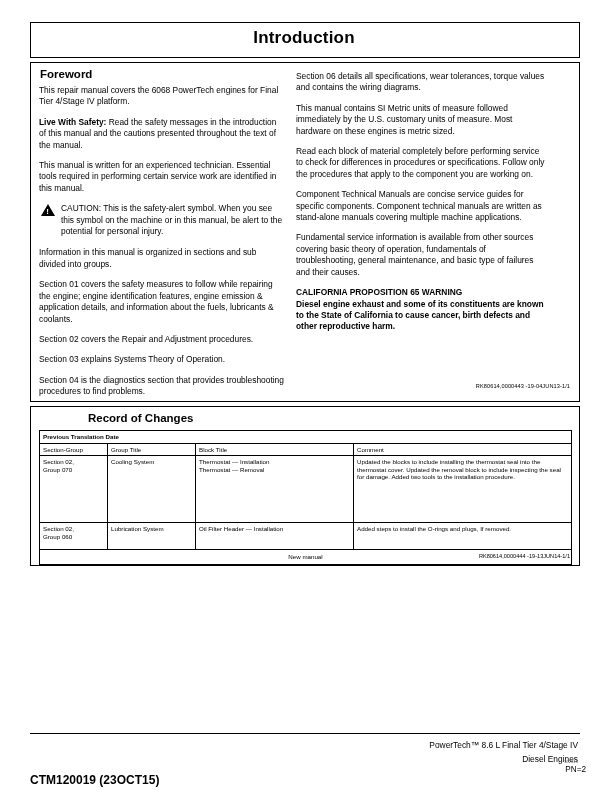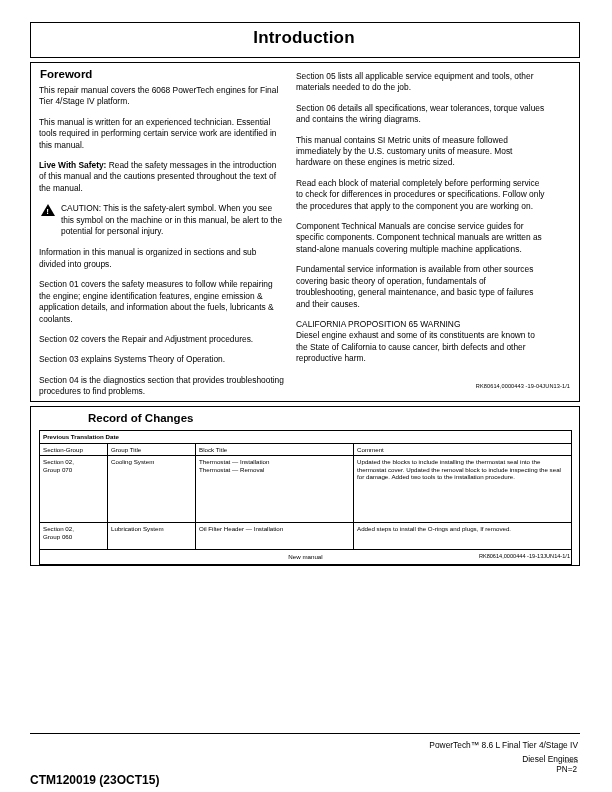--- a/index.html
+++ b/index.html
@@ -105,21 +105,21 @@
     position: absolute;
     left: 7.2px;
     top: 5px;
     font-size: 8px;
     font-weight: bold;
     color: #ffffff;
     line-height: 8px;
   }
 
   .prop65 {
-    font-weight: normal;
+    font-weight: bold;
   }
 
   .doc-ref-1 {
     position: absolute;
     right: 38px;
     top: 383px;
     font-size: 5.6px;
     color: #000;
     letter-spacing: 0.1px;
   }
@@ -200,55 +200,54 @@
   .footer-tiny {
     position: absolute;
     right: 30px;
     top: 759px;
     font-size: 4.2px;
     color: #555;
     text-align: right;
   }
   .footer-page {
     position: absolute;
-    right: 31px;
+    right: 22px;
     top: 765px;
     font-size: 8.2px;
     text-align: right;
   }
 </style>
 </head>
 <body>
 
 <div class="page">
 
   <div class="title-box"></div>
   <div class="title-text">Introduction</div>
 
   <div class="foreword-box"></div>
   <div class="foreword-title">Foreword</div>
 
   <div class="col-left">
     <p>This repair manual covers the 6068 PowerTech engines for Final Tier 4/Stage IV platform.</p>
+    <p><span class="b">Live With Safety:</span><span> Read the safety messages in the introduction of this manual and the cautions presented throughout the text of the manual.</span></p>
     <p>This manual is written for an experienced technician. Essential tools required in performing certain service work are identified in this manual.</p>
-    <p><span class="b">Live With Safety:</span><span> Read the safety messages in the introduction of this manual and the cautions presented throughout the text of the manual.</span></p>
     <div class="caution">
       <span class="warn-tri"></span>
       <span class="warn-bang">!</span>
       <div class="caution-text">CAUTION: This is the safety-alert symbol. When you see this symbol on the machine or in this manual, be alert to the potential for personal injury.</div>
     </div>
     <p>Information in this manual is organized in sections and sub divided into groups.</p>
     <p>Section 01 covers the safety measures to follow while repairing the engine; engine identification features, engine emission &amp; application details, and information about the fuels, lubricants &amp; coolants.</p>
     <p>Section 02 covers the Repair and Adjustment procedures.</p>
     <p>Section 03 explains Systems Theory of Operation.</p>
     <p>Section 04 is the diagnostics section that provides troubleshooting procedures to find problems.</p>
   </div>
 
   <div class="col-right">
-    <p>Section 05 lists all applicable service equipment and tools, other materials needed to do the job.</p>
     <p>Section 06 details all specifications, wear tolerances, torque values and contains the wiring diagrams.</p>
     <p>This manual contains SI Metric units of measure followed immediately by the U.S. customary units of measure. Most hardware on these engines is metric sized.</p>
     <p>Read each block of material completely before performing service to check for differences in procedures or specifications. Follow only the procedures that apply to the component you are working on.</p>
     <p>Component Technical Manuals are concise service guides for specific components. Component technical manuals are written as stand-alone manuals covering multiple machine applications.</p>
     <p>Fundamental service information is available from other sources covering basic theory of operation, fundamentals of troubleshooting, general maintenance, and basic type of failures and their causes.</p>
     <p class="prop65" style="margin-bottom:0">CALIFORNIA PROPOSITION 65 WARNING</p>
     <p class="prop65">Diesel engine exhaust and some of its constituents are known to the State of California to cause cancer, birth defects and other reproductive harm.</p>
   </div>
 
   <div class="doc-ref-1">RK80614,0000443 -19-04JUN13-1/1</div>

